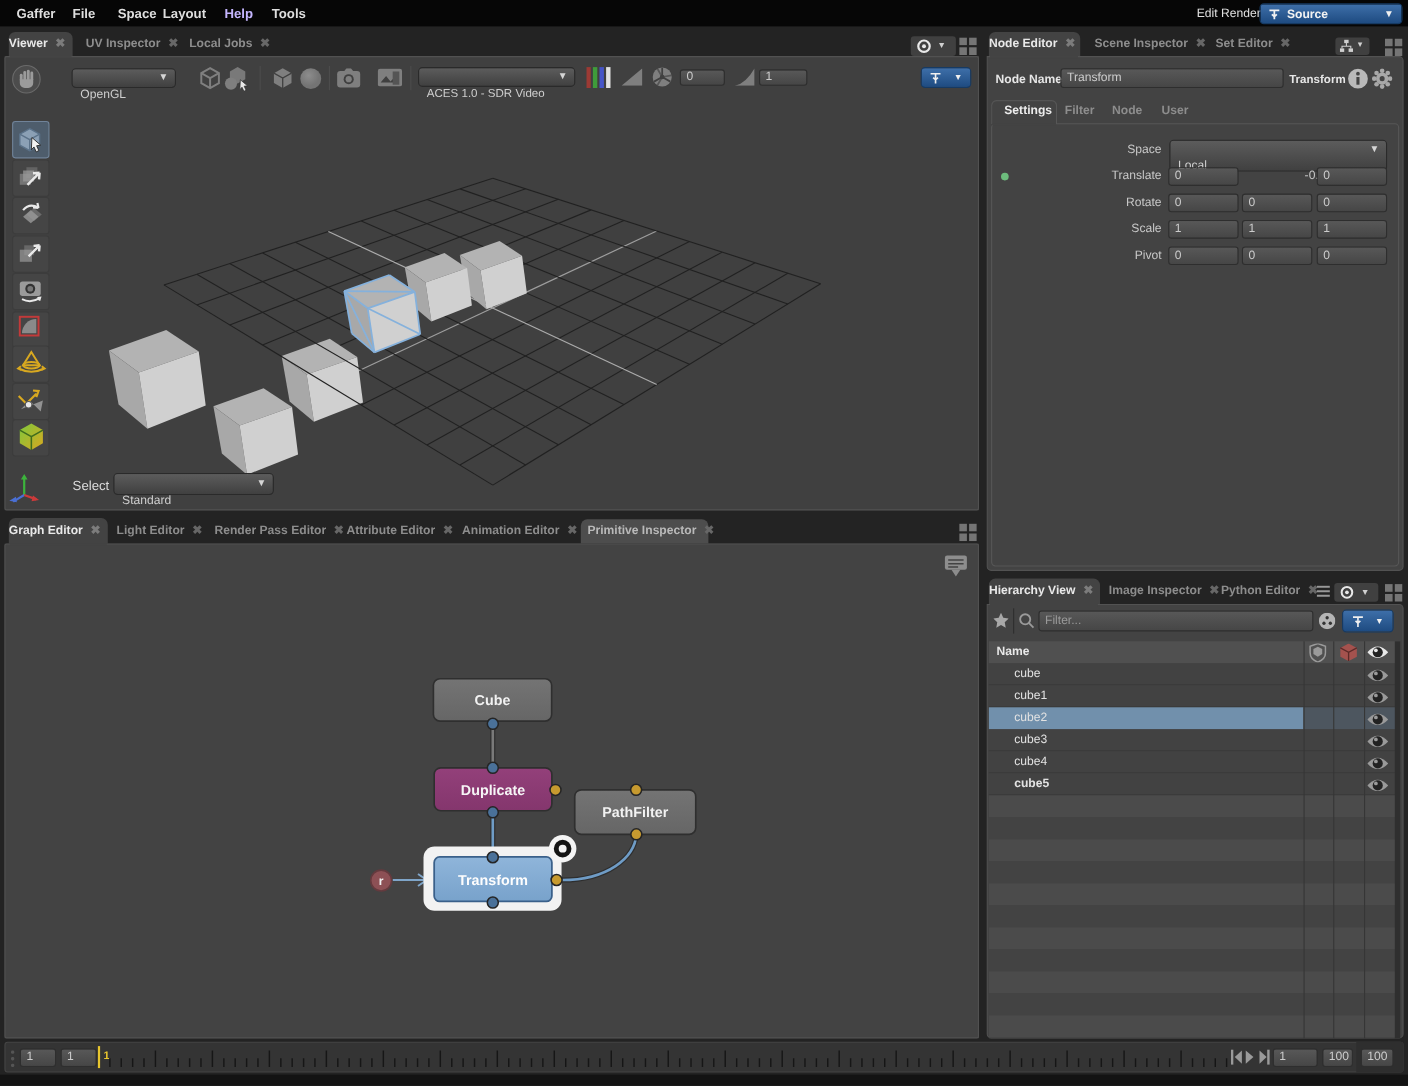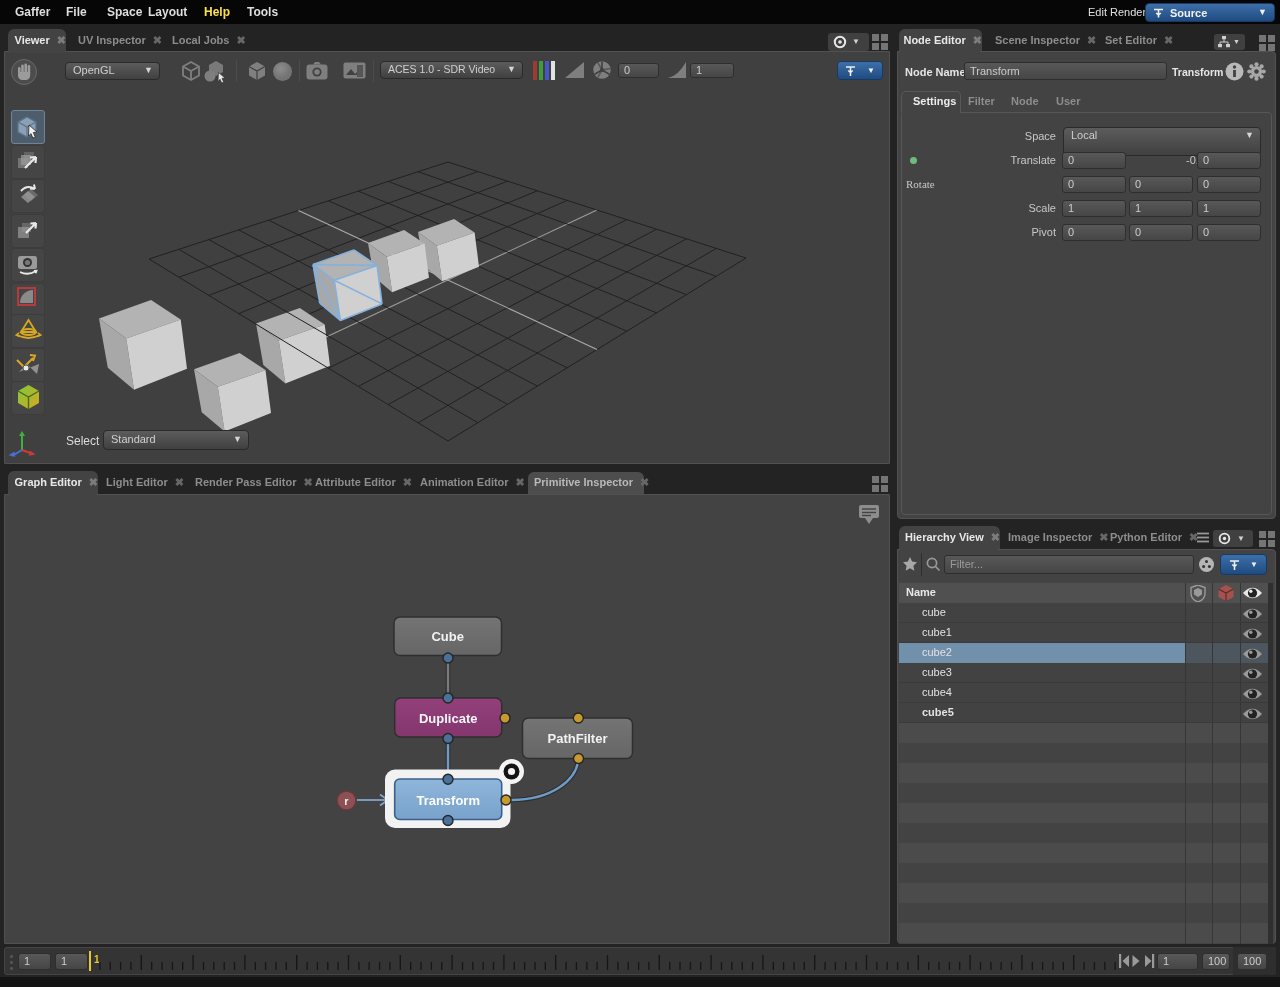--- a/index.html
+++ b/index.html
@@ -1,34 +1,34 @@
 <!DOCTYPE html>
 <html><head><meta charset="utf-8"><title>Gaffer</title><style>
 *{margin:0;padding:0;box-sizing:border-box;-webkit-font-smoothing:antialiased;}
 html,body{width:1280px;height:987px;background:#232323;font-family:"Liberation Sans",sans-serif;overflow:hidden;}
 body{position:relative;}
 .a{position:absolute;}
 .tab{position:absolute;height:23px;line-height:23px;font-size:11px;font-weight:bold;color:#8d8d8d;white-space:nowrap;}
 .tab .x{color:#676767;margin-left:7px;font-size:11px;}
-.atab{position:absolute;background:#434343;border-radius:6px 6px 0 0;color:#e9e9e9;font-size:11px;font-weight:bold;line-height:23px;text-align:right;white-space:nowrap;}
+.atab{position:absolute;background:#434343;border-radius:6px 6px 0 0;color:#e9e9e9;font-size:11px;font-weight:bold;line-height:23px;text-align:left;white-space:nowrap;}
 .atab .x{color:#7c7c7c;margin-left:7px;}
 .fld{position:absolute;background:linear-gradient(#585858,#464646);border:1px solid #2e2e2e;border-radius:3px;color:#cccccc;font-size:11px;padding-left:5px;white-space:nowrap;overflow:hidden;}
 .dd{position:absolute;background:linear-gradient(#5c5c5c,#404040);border:1px solid #2a2a2a;border-radius:4px;color:#cfcfcf;font-size:11px;white-space:nowrap;}
-.dd .t{position:absolute;left:7px;}
+.dd .t{position:absolute;left:7px;margin-top:16px;}
 .dd .ar{position:absolute;right:6px;color:#d5d5d5;}
 .blu{position:absolute;background:linear-gradient(#3e6fa9,#1e4b81);border:1px solid #163a63;border-radius:4px;}
 .lbl{position:absolute;font-size:11px;color:#c8c8c8;white-space:nowrap;}
 svg{display:block;}
 </style></head><body>
 <div class="a" style="left:0;top:0;width:1280px;height:24px;background:#060606;"></div>
 <div class="a" style="left:15px;top:5px;font-size:12px;font-weight:bold;color:#dedede;">Gaffer</div>
 <div class="a" style="left:66px;top:5px;font-size:12px;font-weight:bold;color:#dedede;">File</div>
 <div class="a" style="left:107px;top:5px;font-size:12px;font-weight:bold;color:#dedede;">Space</div>
 <div class="a" style="left:148px;top:5px;font-size:12px;font-weight:bold;color:#dedede;">Layout</div>
-<div class="a" style="left:204px;top:5px;font-size:12px;font-weight:bold;color:#fde047;">Help</div>
+<div class="a" style="left:204px;top:5px;font-size:12px;font-weight:bold;color:#c4b5fd;">Help</div>
 <div class="a" style="left:247px;top:5px;font-size:12px;font-weight:bold;color:#dedede;">Tools</div>
 <div class="a" style="left:1088px;top:6px;font-size:11px;color:#e0e0e0;">Edit Render</div>
 <div class="blu" style="left:1145px;top:3px;width:130px;height:19px;">
 <svg class="a" style="left:6px;top:3px;" width="13" height="13" viewBox="0 0 13 13">
       <path d="M2 2.5h9M6.5 2.5v8M4.2 6l2.3 2 2.3-2" stroke="#f0f0f0" stroke-width="1.6" fill="none"></path>
     </svg>
 <div class="a" style="left:24px;top:3px;font-size:11px;font-weight:bold;color:#f2f2f2;">Source</div>
 <div class="a" style="right:7px;top:3px;font-size:9px;color:#f0f0f0;">▼</div>
   </div>
 <div class="atab" style="left:8px;top:29px;width:58px;">Viewer<span class="x">✖</span></div>
@@ -395,21 +395,21 @@
 <div class="lbl" style="left:906px;top:130px;width:150px;text-align:right;">Space</div>
 <div class="dd" style="left:1063px;top:127px;width:198px;height:29px;">
     <span class="t" style="top:1px;">Local</span>
     <span class="ar" style="top:2px;font-size:9px;">▼</span>
   </div>
 <div class="lbl" style="left:906px;top:154px;width:150px;text-align:right;">Translate</div>
 <div class="a" style="left:910px;top:156.5px;width:7px;height:7px;border-radius:4px;background:#6dbd7d;"></div>
 <div class="fld" style="left:1062px;top:152px;width:64px;height:17px;line-height:15px;">0</div>
 <div class="a lbl" style="left:1186px;top:154px;text-align:right;">-0.8824</div>
 <div class="fld" style="left:1197px;top:152px;width:64px;height:17px;line-height:15px;">0</div>
-<div class="lbl" style="left:906px;top:178px;width:150px;text-align:left;font-family:Liberation Serif, serif;">Rotate</div>
+<div class="lbl" style="left:906px;top:178px;width:150px;text-align:right;">Rotate</div>
 <div class="fld" style="left:1062px;top:176px;width:64px;height:17px;line-height:15px;">0</div>
 <div class="fld" style="left:1129px;top:176px;width:64px;height:17px;line-height:15px;">0</div>
 <div class="fld" style="left:1197px;top:176px;width:64px;height:17px;line-height:15px;">0</div>
 <div class="lbl" style="left:906px;top:202px;width:150px;text-align:right;">Scale</div>
 <div class="fld" style="left:1062px;top:200px;width:64px;height:17px;line-height:15px;">1</div>
 <div class="fld" style="left:1129px;top:200px;width:64px;height:17px;line-height:15px;">1</div>
 <div class="fld" style="left:1197px;top:200px;width:64px;height:17px;line-height:15px;">1</div>
 <div class="lbl" style="left:906px;top:226px;width:150px;text-align:right;">Pivot</div>
 <div class="fld" style="left:1062px;top:224px;width:64px;height:17px;line-height:15px;">0</div>
 <div class="fld" style="left:1129px;top:224px;width:64px;height:17px;line-height:15px;">0</div>

